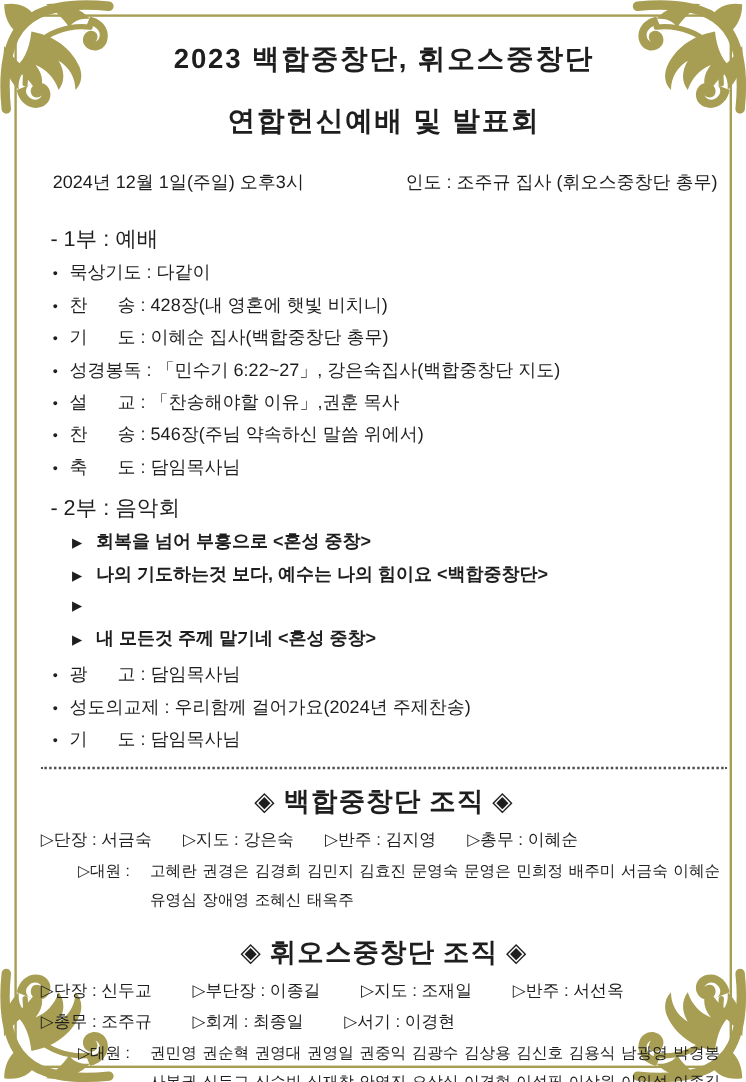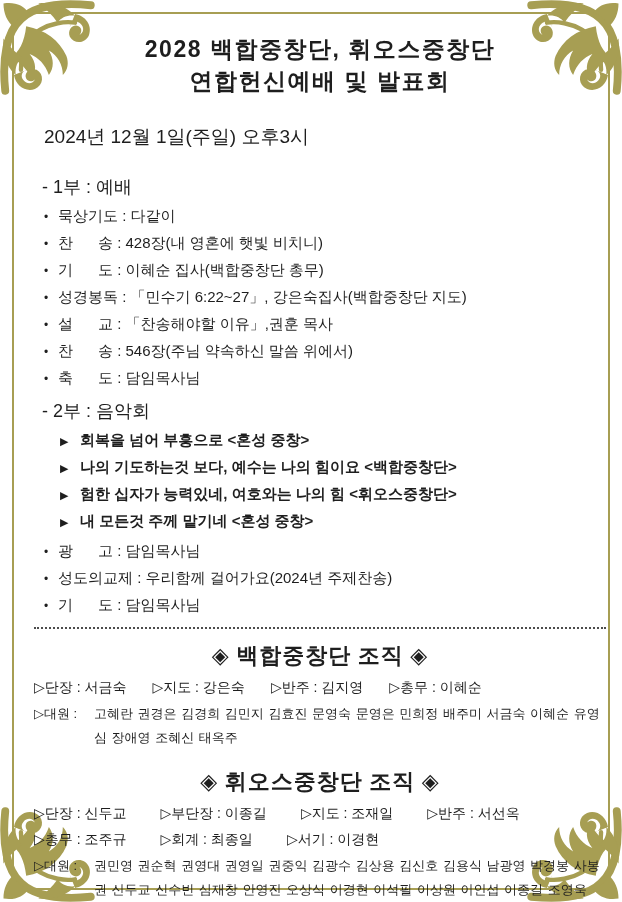--- a/index.html
+++ b/index.html
@@ -34,27 +34,27 @@
     width:572px;
   }
   .title{
     text-align:center;
     font-weight:bold;
     font-size:23px;
     letter-spacing:1.5px;
     white-space:pre-wrap;
   }
   .title.l1{margin-top:10px;}
-  .title.l2{margin-top:1px;}
+  .title.l2{margin-top:20px;}
 
   .info-row{
     margin-top:27px;
     display:flex;
     justify-content:space-between;
-    font-size:19px;
+    font-size:15px;
     padding:0 8px 0 10px;
     white-space:pre-wrap;
   }
 
   .part-heading{
     font-size:18px;
     margin-top:25px;
     padding-left:8px;
     white-space:pre-wrap;
   }
@@ -115,20 +115,21 @@
   .members{
     margin-top:5px;
     display:flex;
     font-size:13px;
     line-height:24px;
   }
   .members .label{
     flex:none;
     width:60px;
     white-space:pre-wrap;
+    margin-left:31px;
   }
   .members .names{
     width:507px;
     white-space:pre-wrap;
     word-spacing:1px;
   }
   .org-title.huios{margin-top:17px;}
 </style>
 </head>
 <body>
@@ -171,25 +172,26 @@
       </svg>
     </span>
   <span class="corner br">
       <svg>
         <use href="#flourish"></use>
       </svg>
     </span>
 
   <div class="content">
 
-    <div class="title l1">2028 백합중창단, 휘오스중창단</div>
+    <div class="title l1">2023 백합중창단, 휘오스중창단</div>
     <div class="title l2">연합헌신예배 및 발표회</div>
 
     <div class="info-row">
       <span>2024년 12월 1일(주일) 오후3시</span>
+      <span>인도 : 조주규 집사 (휘오스중창단 총무)</span>
     </div>
 
     <div class="part-heading">- 1부 : 예배</div>
 
     <div class="prog-list">
       <div class="prog-item">
         <span class="marker">•</span>
         <span class="txt">묵상기도 : 다같이</span>
       </div>
       <div class="prog-item">
@@ -224,21 +226,20 @@
       <div class="song-item">
         <span class="marker">▶</span>
         <span class="txt">회복을 넘어 부흥으로 &lt;혼성 중창&gt;</span>
       </div>
       <div class="song-item">
         <span class="marker">▶</span>
         <span class="txt">나의 기도하는것 보다, 예수는 나의 힘이요 &lt;백합중창단&gt;</span>
       </div>
       <div class="song-item">
         <span class="marker">▶</span>
-        <span class="txt">험한 십자가 능력있네, 여호와는 나의 힘 &lt;휘오스중창단&gt;</span>
       </div>
       <div class="song-item">
         <span class="marker">▶</span>
         <span class="txt">내 모든것 주께 맡기네 &lt;혼성 중창&gt;</span>
       </div>
     </div>
 
     <div class="prog-list">
       <div class="prog-item">
         <span class="marker">•</span>

